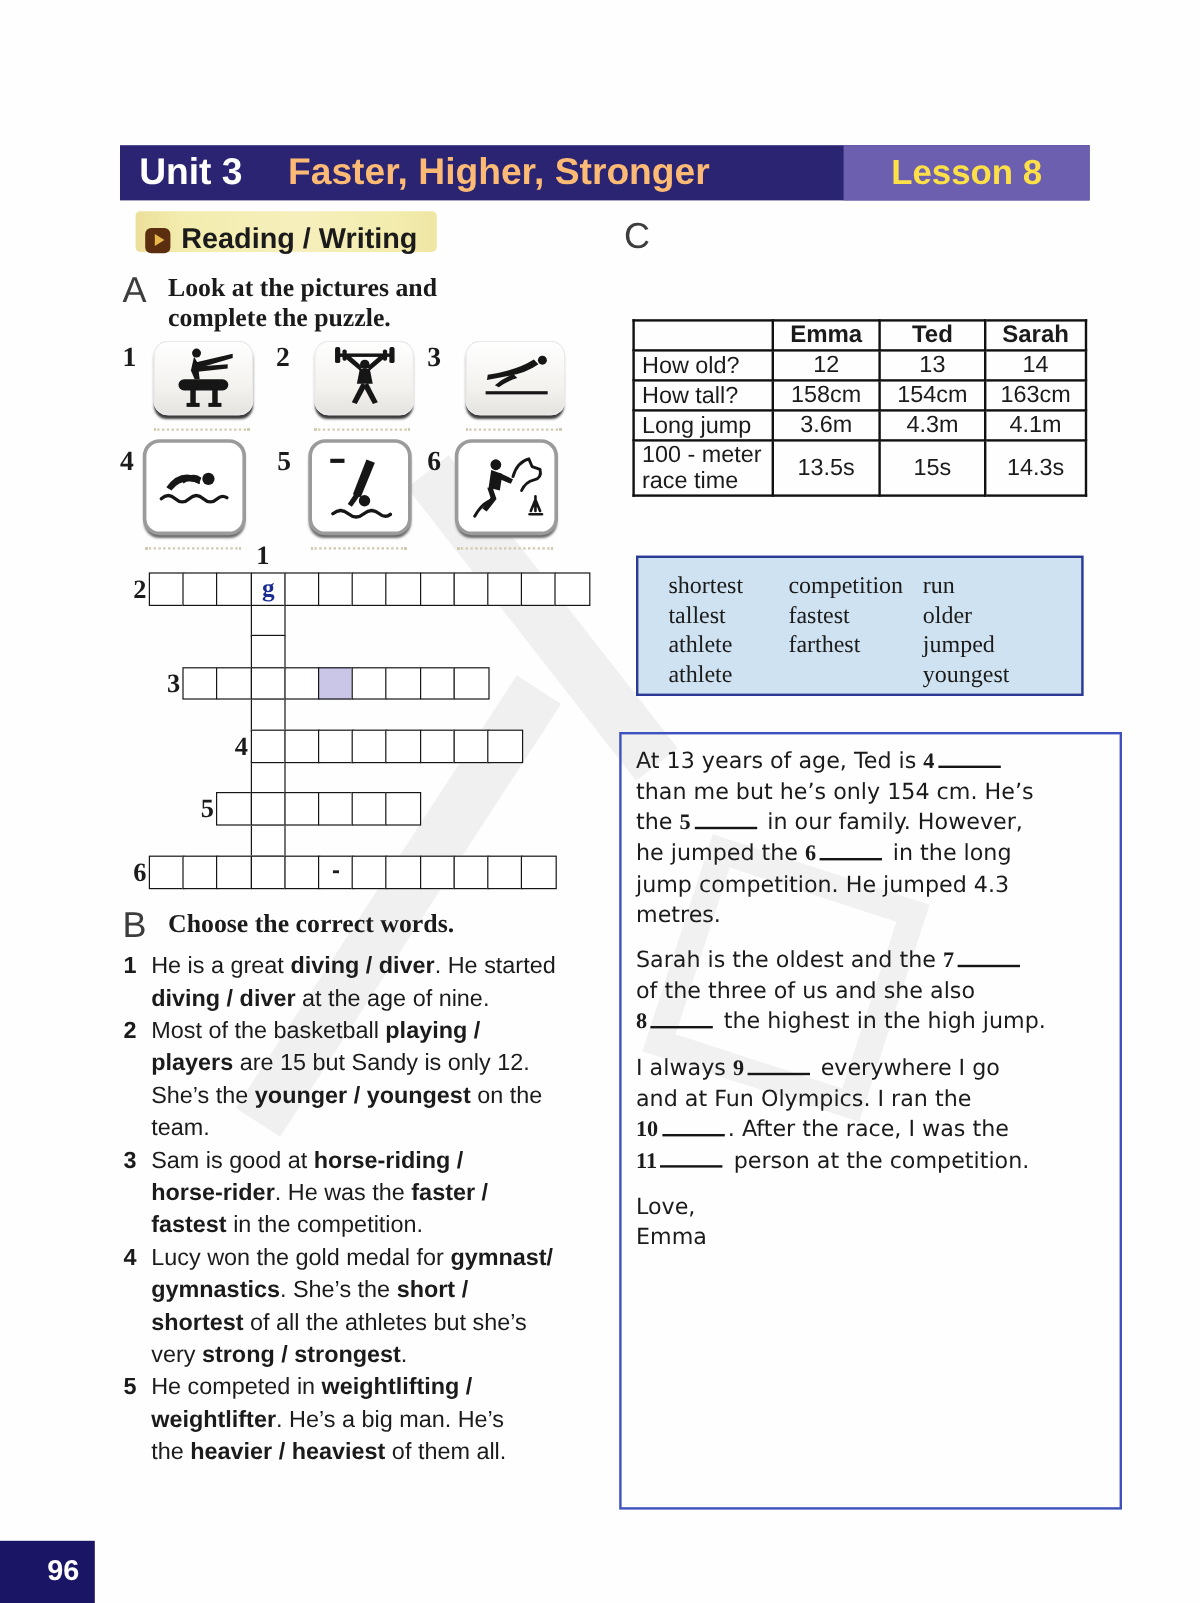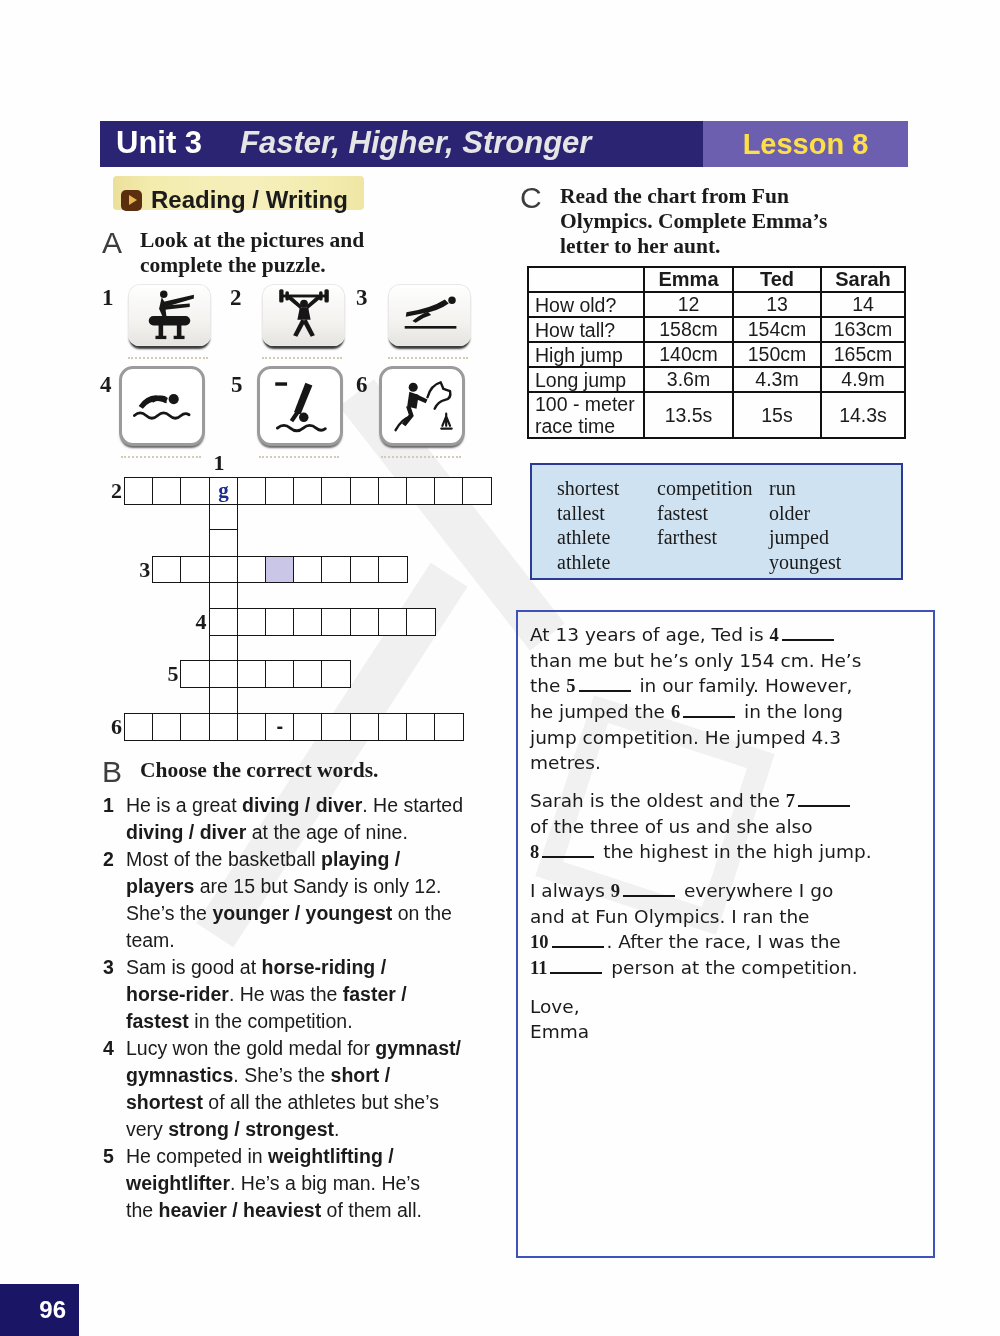--- a/index.html
+++ b/index.html
@@ -8,21 +8,21 @@
   .page *{box-sizing:border-box;}
 
   
   #wm{position:absolute;inset:0;}
   #wm .wb{position:absolute;background:#f1f0f1;}
   #wm .wo{position:absolute;border:22px solid #f2f1f2;background:none;}
 
   
   #unitbar{position:absolute;left:100px;top:121px;width:808px;height:46px;background:var(--header-navy);}
   #unitbar .unit{position:absolute;left:16px;top:4px;color:#fff;font-weight:bold;font-size:31px;}
-  #unitbar .title{position:absolute;left:140px;top:4px;color:#e5e5e5;font-weight:bold;font-size:31px;font-style:italic;}
+  #unitbar .title{position:absolute;left:140px;top:4px;color:#fdba74;font-weight:bold;font-size:31px;}
   #lesson{position:absolute;right:0;top:0;width:205px;height:46px;background:var(--lesson-purple);
           color:#fde047;font-weight:bold;font-size:29px;display:flex;align-items:center;justify-content:center;}
 
   
   #strand{position:absolute;left:113px;top:176px;height:34px;padding:14px 16px 0 8px;border-radius:4px;
           background:linear-gradient(90deg,#ecdf9a,var(--highlight-yellow) 15%,#f6efbc 55%,var(--highlight-yellow) 85%,#efe6a4);
           display:flex;align-items:center;}
   #strand .picon{width:21px;height:21px;background:var(--strand-icon-brown);border-radius:5px;flex:none;
           display:flex;align-items:center;justify-content:center;margin-right:9px;}
   #strand .picon::after{content:"";border-left:8px solid var(--strand-icon-arrow);
@@ -288,23 +288,20 @@
       </div>
       <div class="b-item">
         <span class="b-num">5</span>
         <span class="b-text">He competed in <b>weightlifting /</b>
 <b>weightlifter</b>. He’s a big man. He’s
 the <b>heavier / heaviest</b> of them all.</span>
       </div>
     </div>
 
   <div class="shead" style="left:520px;top:181px;">C</div>
-  <div class="stitle" style="left:560px;top:184px;width:320px;">Read the chart from Fun
-Olympics. Complete Emma’s
-letter to her aunt.</div>
 
   <div id="c-table">
       <table>
         <colgroup>
           <col style="width:116px">
           <col style="width:89px">
           <col style="width:88px">
           <col style="width:84px">
         </colgroup>
         <tbody>
@@ -320,30 +317,24 @@
             <td>13</td>
             <td>14</td>
           </tr>
           <tr>
             <td class="lbl">How tall?</td>
             <td>158cm</td>
             <td>154cm</td>
             <td>163cm</td>
           </tr>
           <tr>
-            <td class="lbl">High jump</td>
-            <td>140cm</td>
-            <td>150cm</td>
-            <td>165cm</td>
-          </tr>
-          <tr>
             <td class="lbl">Long jump</td>
             <td>3.6m</td>
             <td>4.3m</td>
-            <td>4.9m</td>
+            <td>4.1m</td>
           </tr>
           <tr>
             <td class="lbl">100 - meter
 race time</td>
             <td>13.5s</td>
             <td>15s</td>
             <td>14.3s</td>
           </tr>
         </tbody>
       </table>

